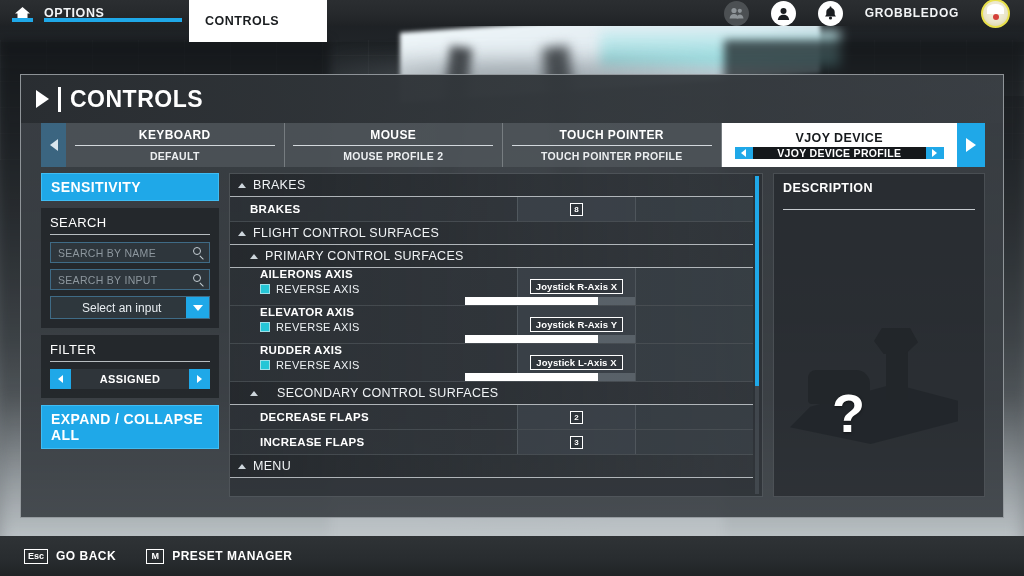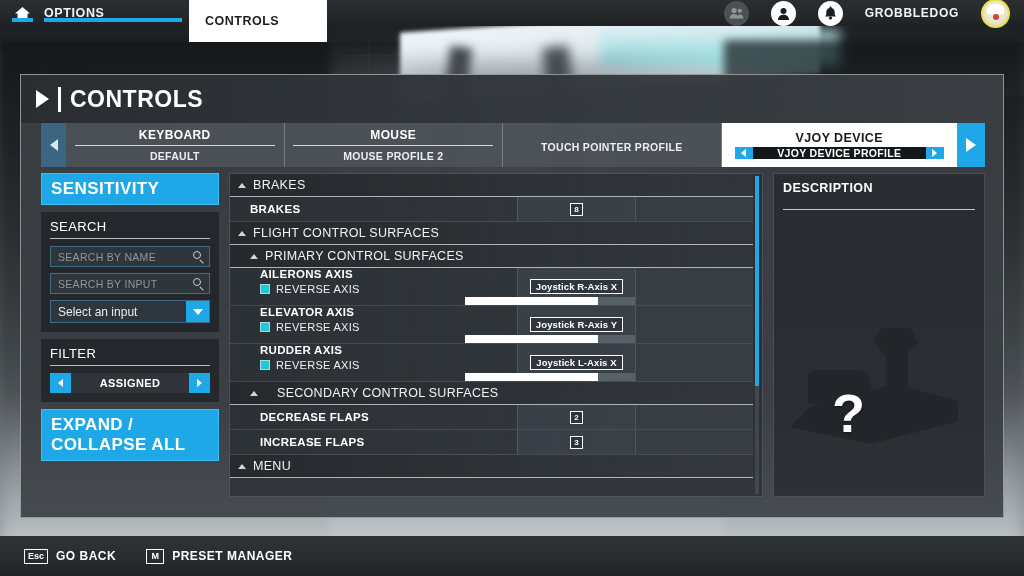--- a/index.html
+++ b/index.html
@@ -161,39 +161,40 @@
     color: #fff; font-size: 10.5px; font-weight: bold; letter-spacing: .3px; }
   .pglyph-l { width: 0; height: 0; border-right: 5px solid #ffffff; border-top: 4px solid transparent; border-bottom: 4px solid transparent; }
   .pglyph-r { width: 0; height: 0; border-left: 5px solid #ffffff; border-top: 4px solid transparent; border-bottom: 4px solid transparent; }
 
   
   .body { display: flex; padding: 6px 18px 0 20px; gap: 10px; height: 330px; }
 
   
   .sidebar { width: 178px; display: flex; flex-direction: column; gap: 7px; }
   .btn-blue {
-    background: #1fa8e8; color: #ffffff; font-size: 17px; font-weight: bold;
+    background: #1fa8e8; color: #ffffff; font-size: 14px; font-weight: bold;
     letter-spacing: .4px; padding: 5px 0 5px 9px; border: 1px solid #3fbdf4;
   }
   .side-box { background: rgba(33,37,41,.88); padding: 7px 9px 9px 9px; }
   .side-h {
     color: #fff; font-size: 13px; font-weight: normal; letter-spacing: .4px;
     padding-bottom: 4px; border-bottom: 1px solid rgba(220,226,230,.8); margin-bottom: 7px;
   }
   .sfield {
     display: flex; align-items: center; height: 21px; margin-bottom: 6px;
     background: rgba(48,56,63,.85); border: 1px solid #3f6b86; padding: 0 5px 0 7px;
   }
   .sfield .ph { flex: 1; color: #8d979e; font-size: 10.5px; letter-spacing: .3px; }
   .mag { width: 11px; height: 11px; position: relative; }
   .mag i { position: absolute; left: 0; top: 0; width: 8px; height: 8px; border: 1.4px solid #c5ced4; border-radius: 50%; }
   .mag b { position: absolute; right: 0; bottom: 0; width: 5px; height: 1.4px; background: #c5ced4; transform: rotate(45deg); }
   .sselect {
     display: flex; align-items: stretch; height: 23px; border: 1px solid #3f6b86;
     background: rgba(48,56,63,.9);
+    padding-left: 24px;
   }
   .sselect .val { flex: 1; display: flex; align-items: center; padding-left: 7px; color: #e8edf1; font-size: 12px; }
   .sselect .cv { width: 23px; background: #1fa8e8; display: flex; align-items: center; justify-content: center; }
   .cvg { width: 0; height: 0; border-top: 6px solid #ffffff; border-left: 5px solid transparent; border-right: 5px solid transparent; }
   .filter-row { display: flex; align-items: stretch; height: 20px; background: rgba(52,58,64,.7); }
   .filter-row .fa { width: 21px; background: #1fa8e8; display: flex; align-items: center; justify-content: center; }
   .filter-row .fv { flex: 1; display: flex; align-items: center; justify-content: center;
     color: #ffffff; font-size: 11px; font-weight: bold; letter-spacing: .4px; }
 
   
@@ -368,20 +369,21 @@
           <div class="dname">KEYBOARD</div>
           <div class="dprof">DEFAULT</div>
         </div>
 
         <div class="devtab">
           <div class="dname">MOUSE</div>
           <div class="dprof">MOUSE PROFILE 2</div>
         </div>
 
         <div class="devtab">
+          <div class="dname">TOUCH POINTER</div>
           <div class="dprof">TOUCH POINTER PROFILE</div>
         </div>
 
         <div class="devtab active">
           <div class="dname">VJOY DEVICE</div>
           <div class="profbar">
             <div class="pa">
               <div class="pglyph-l"></div>
             </div>
             <div class="ptxt">VJOY DEVICE PROFILE</div>

